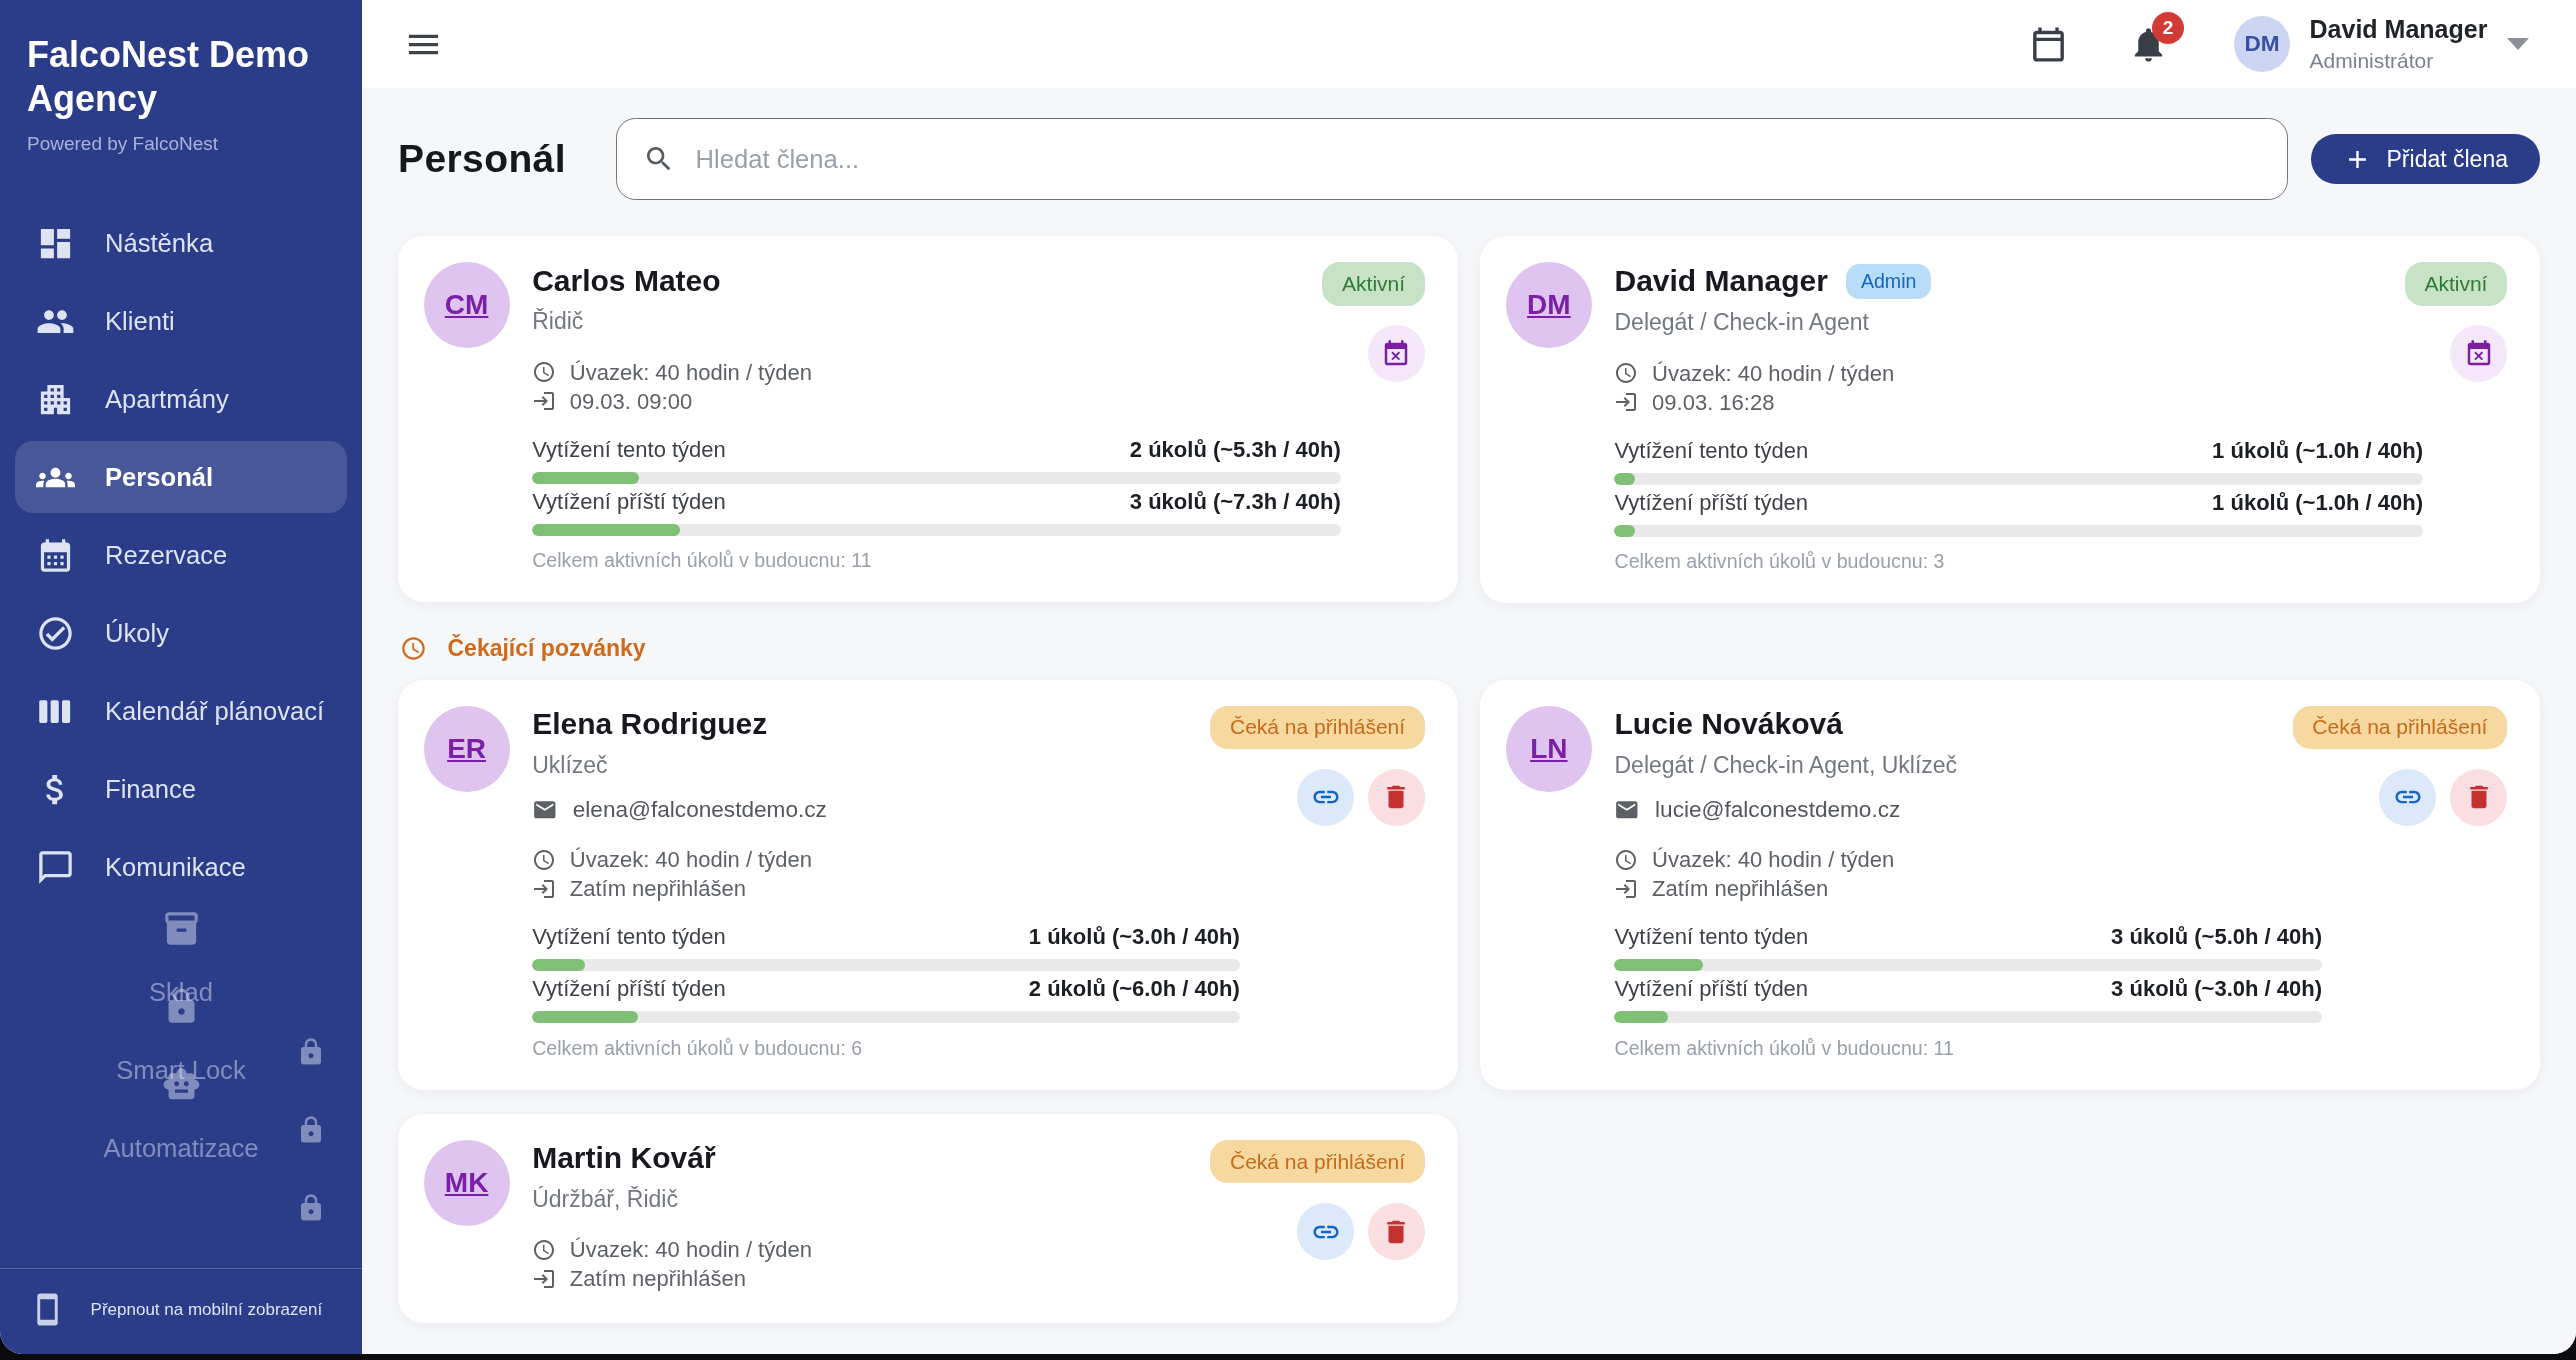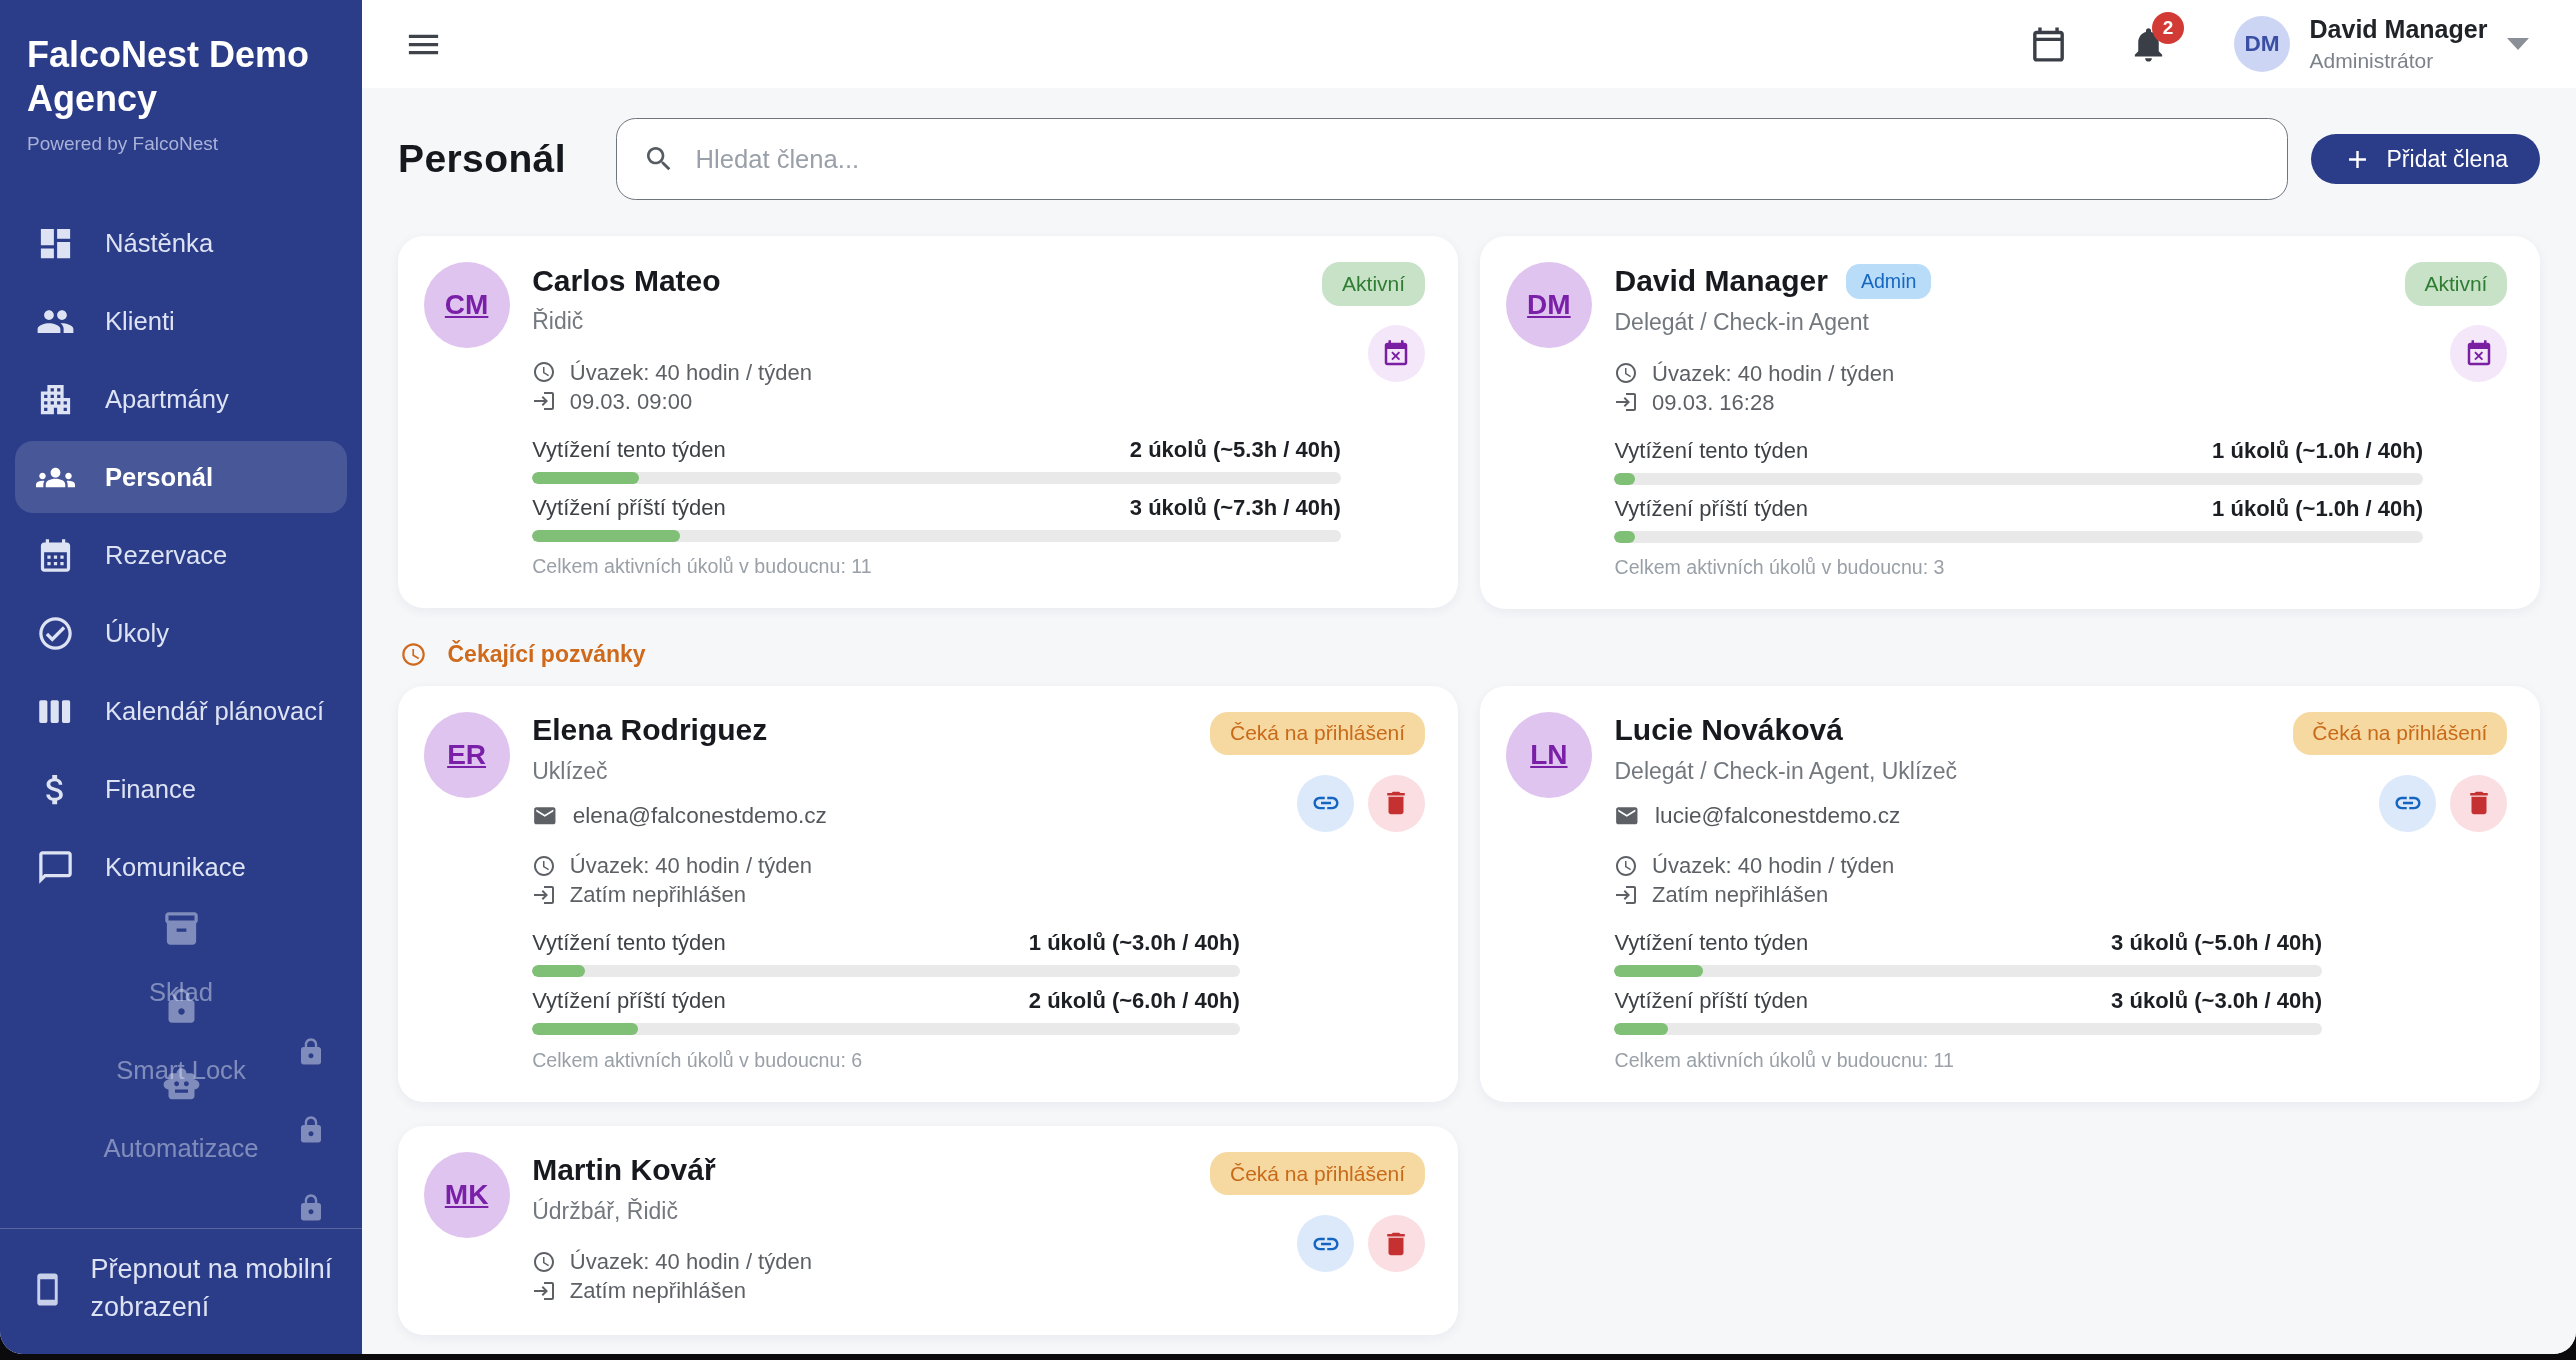--- a/index.html
+++ b/index.html
@@ -38,21 +38,21 @@
   .nav-item.active { background: rgba(255,255,255,0.14); color: #fff; font-weight: bold; }
   .nav-item.locked { color: rgba(221,227,243,0.48); flex-direction: column; }
   .nav-icon { width: 39px; height: 39px; flex: none; }
   .nav-icon svg { width: 39px; height: 39px; }
   .nav-lock { margin-left: auto; width: 30px; height: 30px; flex: none; }
   .nav-lock svg { width: 30px; height: 30px; }
   .sidebar-foot {
     border-top: 0.8px solid rgba(255,255,255,0.22);
     padding: 22.6px 27px 27px 30px;
     display: flex; align-items: center; gap: 25.6px;
-    font-size: 27px; line-height: 1.4; color: #dde3f3; cursor: pointer;
+    font-size: 17px; line-height: 1.4; color: #dde3f3; cursor: pointer;
   }
   .sidebar-foot .f-icon { width: 35px; height: 35px; flex: none; color: #c9d1ea; }
   .sidebar-foot .f-icon svg { width: 35px; height: 35px; }
   .sidebar-foot .f-label { max-width: 249px; }
 
   
   .main { flex: 1; display: flex; flex-direction: column; height: 100%; overflow: hidden; }
   .topbar {
     height: 88px; min-height: 88px; background: #ffffff;
     display: flex; align-items: center; padding: 0 47px 0 42px;
@@ -146,21 +146,21 @@
   }
   .member-role { margin-top: 10.5px; font-size: 23px; color: #73787f; }
   .email-row { margin-top: 18px; display: flex; align-items: center; gap: 15px; font-size: 22.6px; color: #53575c; }
   .email-row .m-icon { width: 25.6px; height: 25.6px; color: #5d6166; flex: none; }
   .email-row .m-icon svg { width: 25.6px; height: 25.6px; }
   .meta { margin-top: 22.6px; }
   .meta-row { display: flex; align-items: center; gap: 13.6px; font-size: 22px; color: #5d6166; line-height: 29px; }
   .meta-row .m-icon { width: 24px; height: 24px; flex: none; }
   .meta-row .m-icon svg { width: 24px; height: 24px; }
   .util { margin-top: 21px; }
-  .util + .util { margin-top: 11px; }
+  .util + .util { margin-top: 5px; }
   .util-head { display: flex; justify-content: space-between; align-items: baseline; gap: 15px; }
   .util-label { font-size: 22px; color: #3e4247; }
   .util-value { font-size: 22px; font-weight: bold; color: #1b1e23; white-space: nowrap; }
   .track { margin-top: 9px; height: 12px; border-radius: 6px; background: #e9e9ea; overflow: hidden; }
   .fill { height: 100%; border-radius: 6px; background: var(--progress, #7fc076); }
   .total { margin-top: 13.6px; font-size: 19.6px; color: #9aa0a7; }
 
   .right-col { position: absolute; top: 26px; right: 33px; display: flex; flex-direction: column; align-items: flex-end; gap: 19.6px; }
   .status { font-size: 21px; padding: 9.8px 19.6px; border-radius: 18px; white-space: nowrap; }
   .status.active { background: var(--active-bg, #c7e2c7); color: var(--active-text, #2f7d33); }

